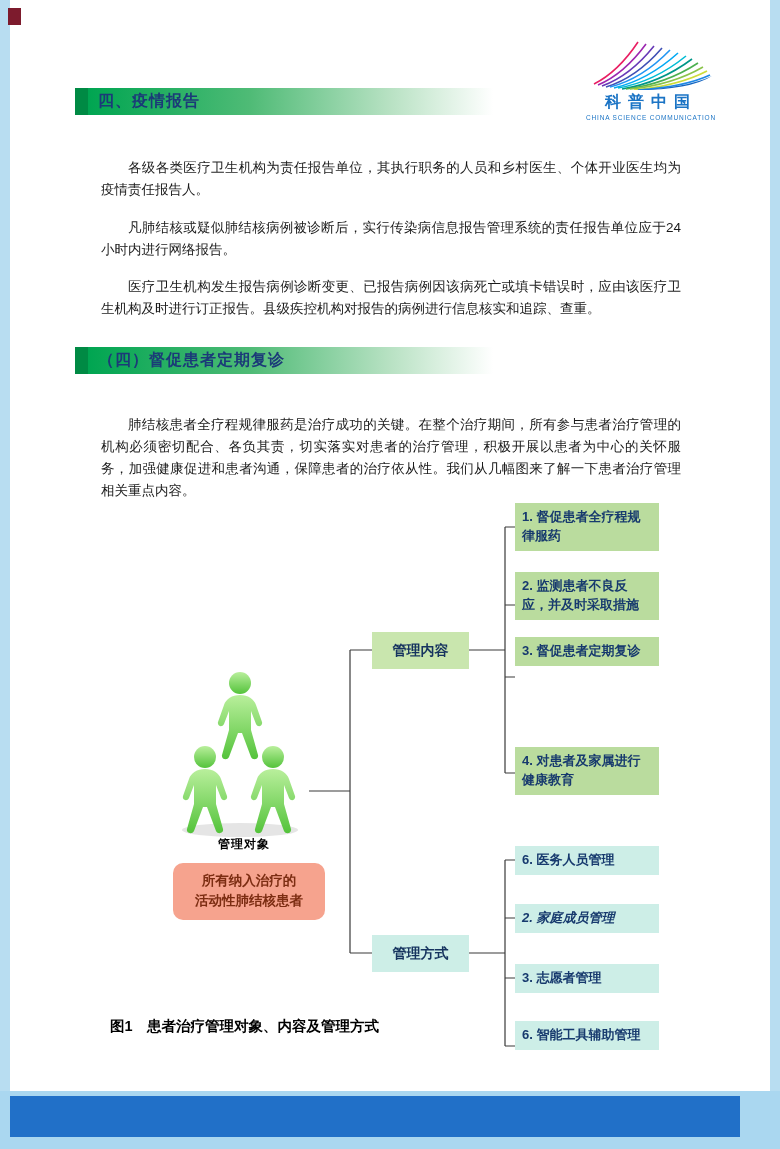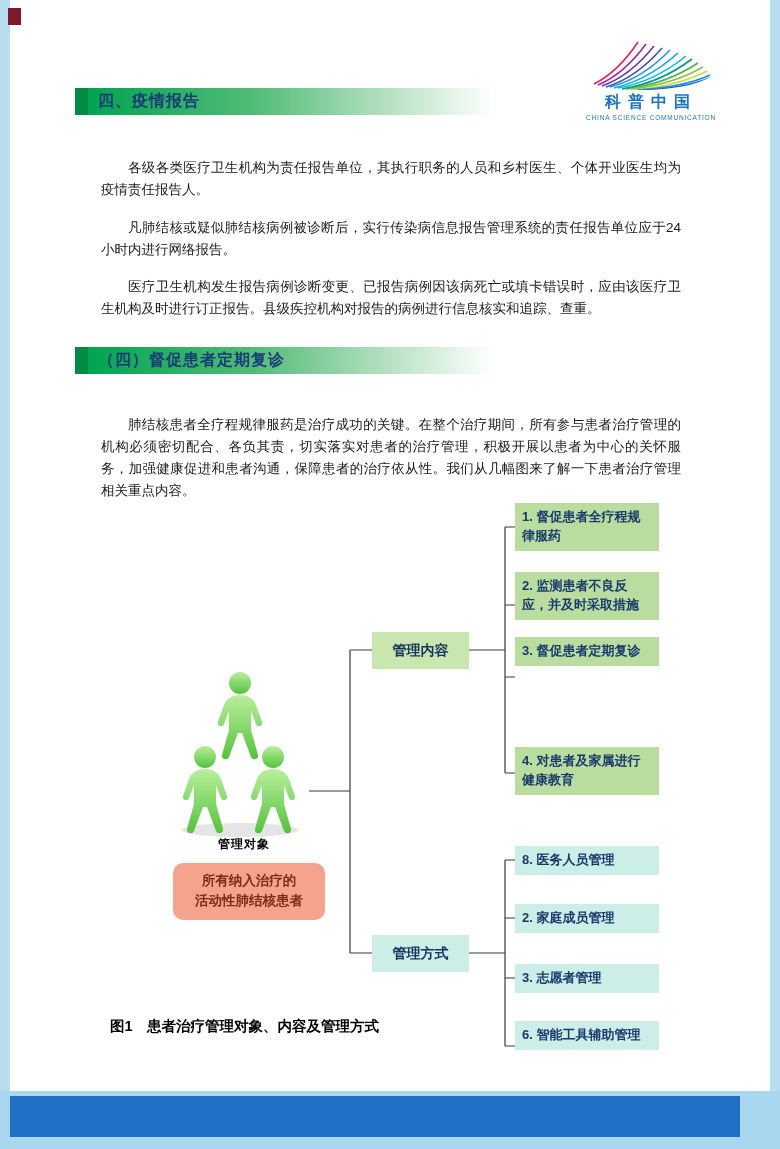--- a/index.html
+++ b/index.html
@@ -54,21 +54,21 @@
     font-weight:bold;font-size:13.5px;line-height:1.5;color:#7c2d12;}
   .branch{position:absolute;left:287px;width:97px;height:37px;display:flex;align-items:center;
     justify-content:center;font-weight:bold;font-size:14px;color:#16345f;}
   #branch-content{top:137px;background:#c9e6ae;}
   #branch-method{top:440px;background:#cdeee7;}
   .flow-item{position:absolute;left:430px;width:144px;box-sizing:border-box;
     padding:5px 7px;font-weight:bold;font-size:13px;line-height:1.45;color:#173a6e;}
   .flow-item.green{background:#badc9e;}
   .flow-item.cyan{background:#cdeee7;}
   #gi1{top:8px;} #gi2{top:77px;} #gi3{top:142px;} #gi4{top:252px;}
-  #ci1{top:351px;} #ci2{top:409px;} #ci3{top:469px;} #ci4{top:526px;}
+  #ci1{top:351px;} #ci2{top:409px;font-style:italic;} #ci3{top:469px;} #ci4{top:526px;}
   .caption{position:absolute;left:8px;top:522px;font-size:14.5px;font-weight:bold;color:#000;margin-left:17px;}
 </style>
 </head>
 <body>
 
 <div class="page">
 
   <div class="side-border left"></div>
   <div class="side-border right"></div>
   <div class="corner-marker"></div>
@@ -167,21 +167,21 @@
     </div>
 
     <div class="branch" id="branch-content">管理内容</div>
     <div class="branch" id="branch-method">管理方式</div>
 
     <div class="flow-item green" id="gi1">1. 督促患者全疗程规律服药</div>
     <div class="flow-item green" id="gi2">2. 监测患者不良反应，并及时采取措施</div>
     <div class="flow-item green" id="gi3">3. 督促患者定期复诊</div>
     <div class="flow-item green" id="gi4">4. 对患者及家属进行健康教育</div>
 
-    <div class="flow-item cyan" id="ci1">8. 医务人员管理</div>
+    <div class="flow-item cyan" id="ci1">6. 医务人员管理</div>
     <div class="flow-item cyan" id="ci2">2. 家庭成员管理</div>
     <div class="flow-item cyan" id="ci3">3. 志愿者管理</div>
     <div class="flow-item cyan" id="ci4">6. 智能工具辅助管理</div>
 
     <div class="caption">图1　患者治疗管理对象、内容及管理方式</div>
   </div>
 
 </div>
 
 </body></html>

